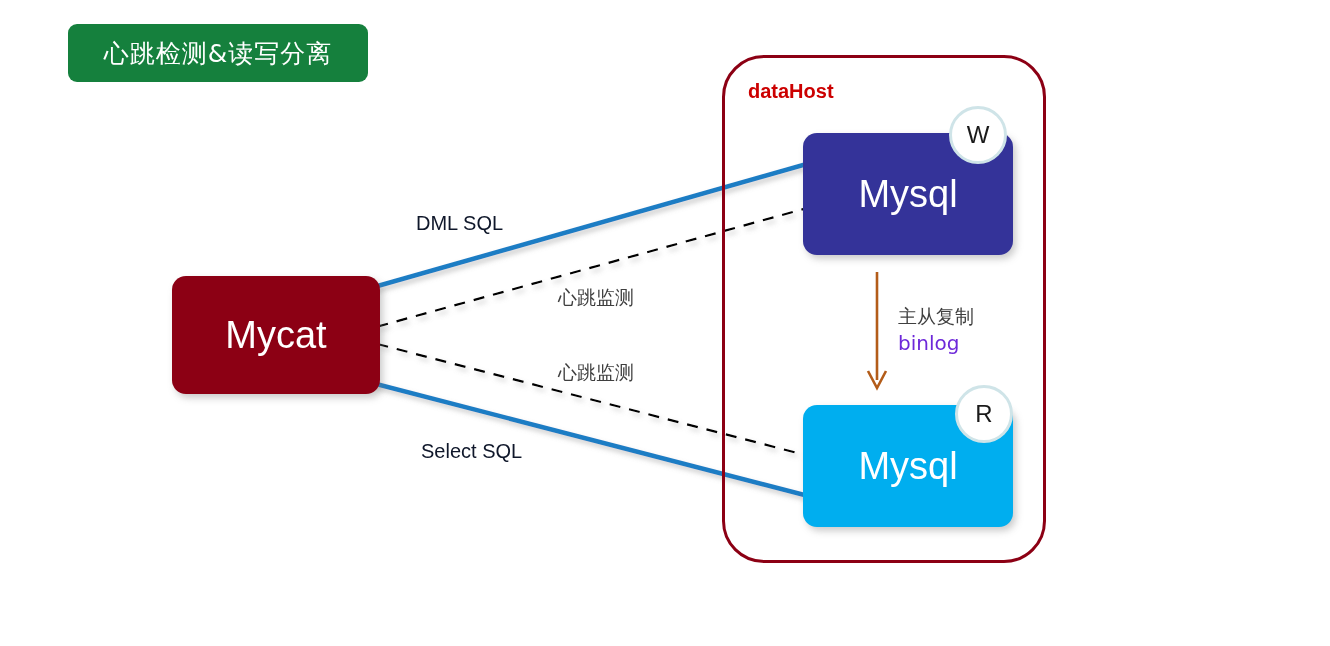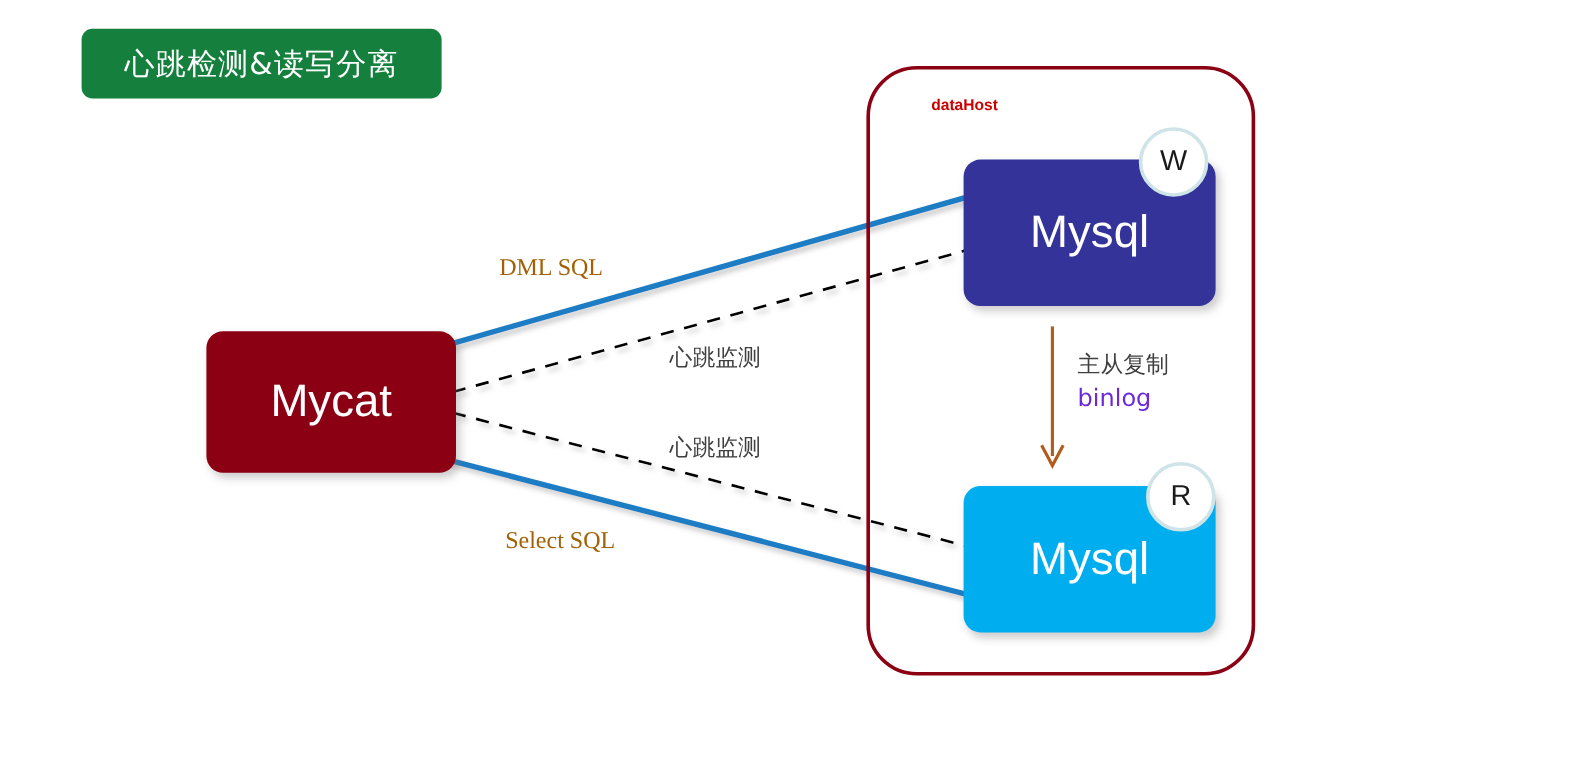--- a/index.html
+++ b/index.html
@@ -53,24 +53,24 @@
     top: 55px;
     width: 324px;
     height: 508px;
     border: 3px solid #8c0014;
     border-radius: 42px;
     background: transparent;
     box-sizing: border-box;
   }
   .datahost-label {
     position: absolute;
-    left: 776px;
+    left: 748px;
     top: 80px;
     color: #cc0000;
-    font-size: 13px;
+    font-size: 20px;
     font-weight: bold;
     font-family: "Liberation Sans", sans-serif;
   }
 
   
   .node {
     position: absolute;
     display: flex;
     align-items: center;
     justify-content: center;
@@ -127,39 +127,39 @@
   }
   .badge-w { left: 949px; top: 106px; }
   .badge-r { left: 955px; top: 385px; }
 
   
   .edge-label {
     position: absolute;
     white-space: nowrap;
   }
   .label-blue {
-    color: #a16207;
+    color: #0f172a;
     font-size: 20px;
-    font-family: Liberation Serif, serif;
+    font-family: Liberation Sans, sans-serif;
   }
   .label-cjk {
     color: #3f3f3f;
     font-size: 19px;
     font-family: "DejaVu Sans", "Liberation Sans", sans-serif;
   }
   .label-dark {
     color: #6d28d9;
     font-size: 20px;
     font-family: "DejaVu Sans", "Liberation Sans", sans-serif;
   }
   .label-dml    { left: 416px; top: 212px; }
   .label-select { left: 421px; top: 440px; }
   .label-hb1    { left: 558px; top: 285px; }
   .label-hb2    { left: 558px; top: 360px; }
-  .repl-block   { left: 898px; top: 292px; line-height: 1.35; }
+  .repl-block   { left: 898px; top: 304px; line-height: 1.35; }
 </style>
 </head>
 <body>
 
 <div id="canvas">
 
   <svg id="wires" viewBox="0 0 1330 646" xmlns="http://www.w3.org/2000/svg">
     <defs>
       <filter id="softshadow" x="-30%" y="-30%" width="170%" height="170%">
         <feDropShadow dx="2.5" dy="3.5" stdDeviation="2.4" flood-color="#8d8d8d" flood-opacity="0.45"></feDropShadow>

